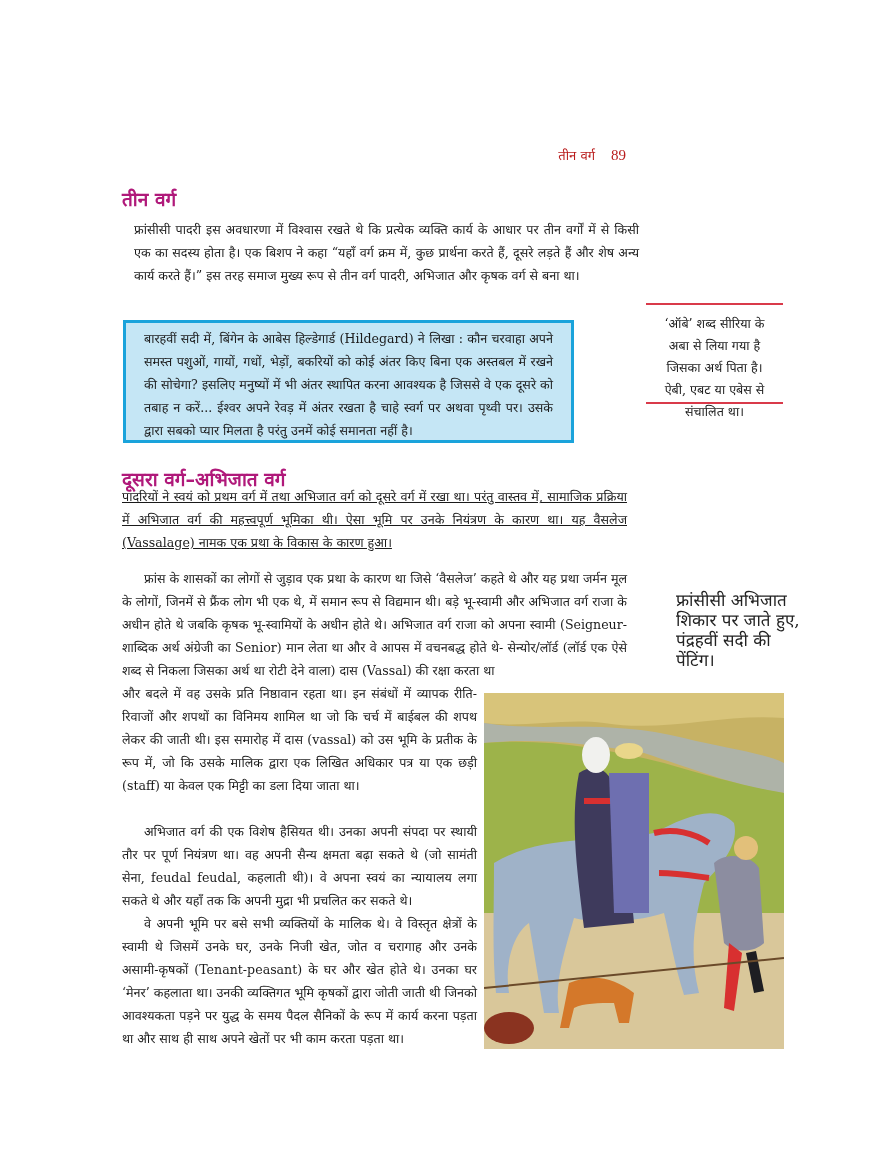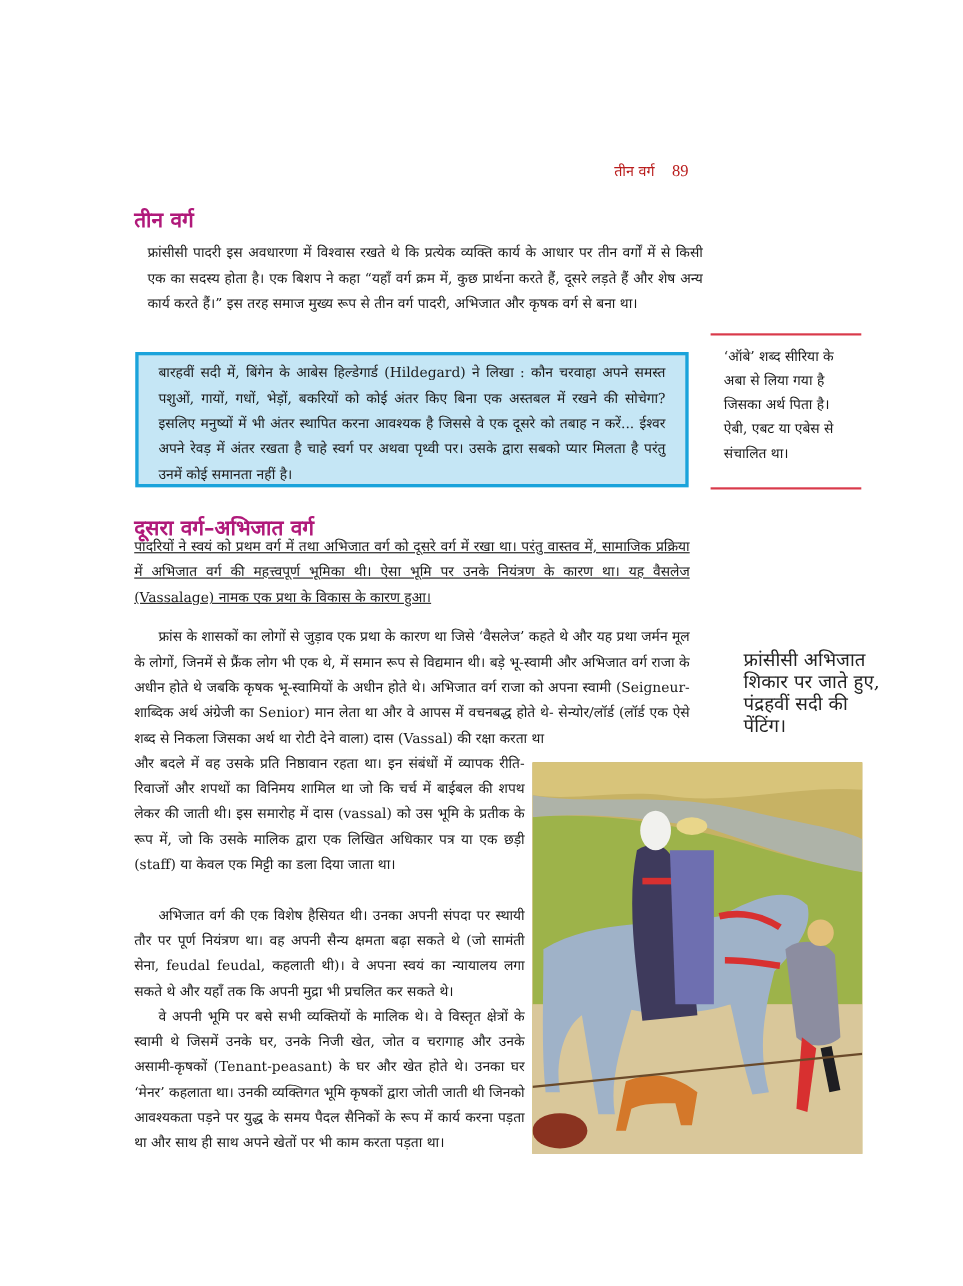--- a/index.html
+++ b/index.html
@@ -16,28 +16,28 @@
   .h2 {
     position: absolute; left: 122px; color: #b0197a; font-weight: bold;
     font-family: "DejaVu Sans", sans-serif; font-size: 19px; margin: 0;
   }
   .para {
     position: absolute; left: 122px; width: 505px; margin: 0;
     font-size: 12.6px; line-height: 23px; text-align: justify;
   }
   .indent { text-indent: 22px; }
   .quote-box {
-    position: absolute; left: 123px; top: 320px; width: 503px; height: 123px;
+    position: absolute; left: 123px; top: 320px; width: 451px; height: 123px;
     box-sizing: border-box; background: #c5e6f5; border: 3px solid #1aa3db;
     padding: 4px 18px 0 18px; font-size: 12.6px; line-height: 23px; text-align: justify;
   }
   .sidenote {
-    position: absolute; left: 646px; top: 303px; width: 137px; height: 142px;
+    position: absolute; left: 646px; top: 303px; width: 137px; height: 101px;
     box-sizing: border-box; border-top: 2px solid #d93a4a; border-bottom: 2px solid #d93a4a;
-    text-align: left; font-size: 12.6px; line-height: 22px; padding: 8px 12px 0 12px;
+    text-align: center; font-size: 12.6px; line-height: 22px; padding: 8px 12px 0 12px;
   }
   .caption {
     position: absolute; left: 676px; top: 590px; width: 135px;
     font-size: 17px; line-height: 20px; color: #222;
   }
   .painting {
     position: absolute; left: 484px; top: 693px; width: 300px; height: 356px;
     overflow: hidden; background: #c9b46a;
   }
   .painting svg { width: 100%; height: 100%; display: block; }

